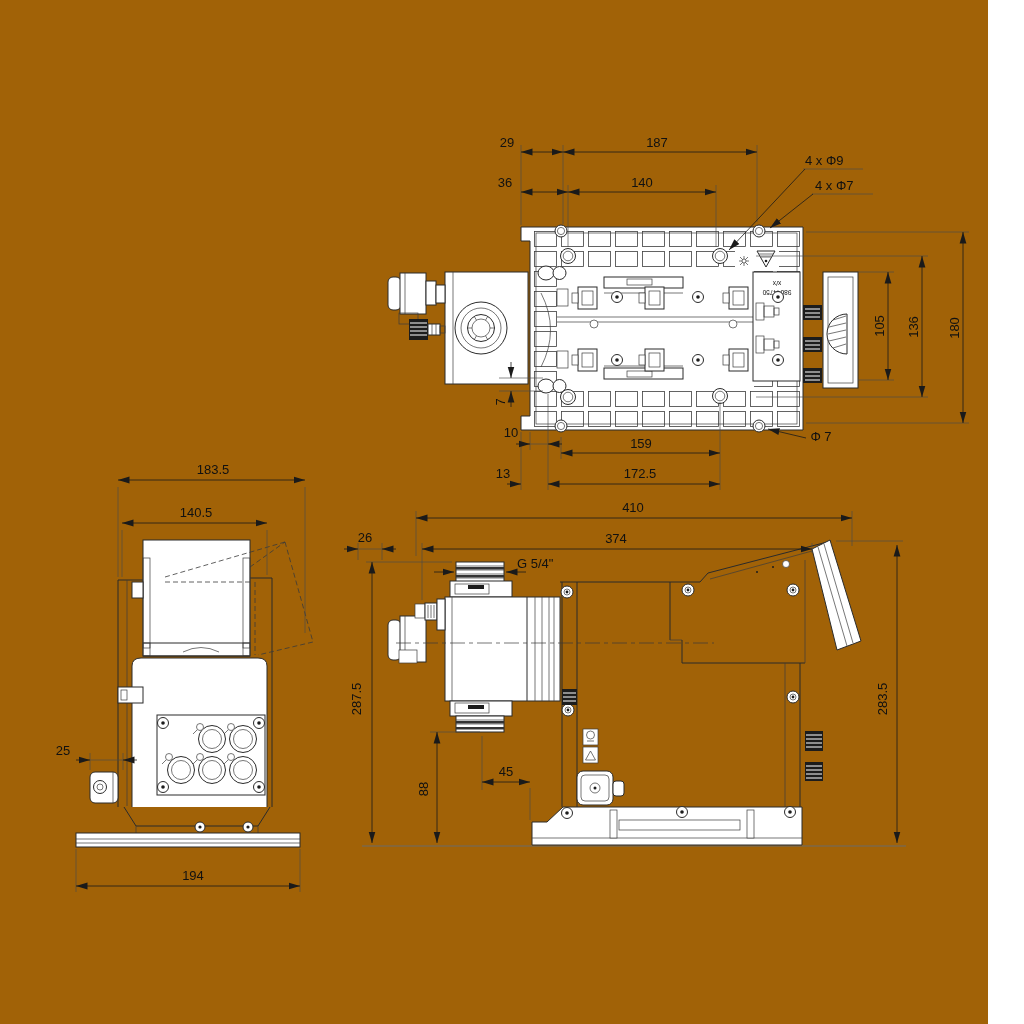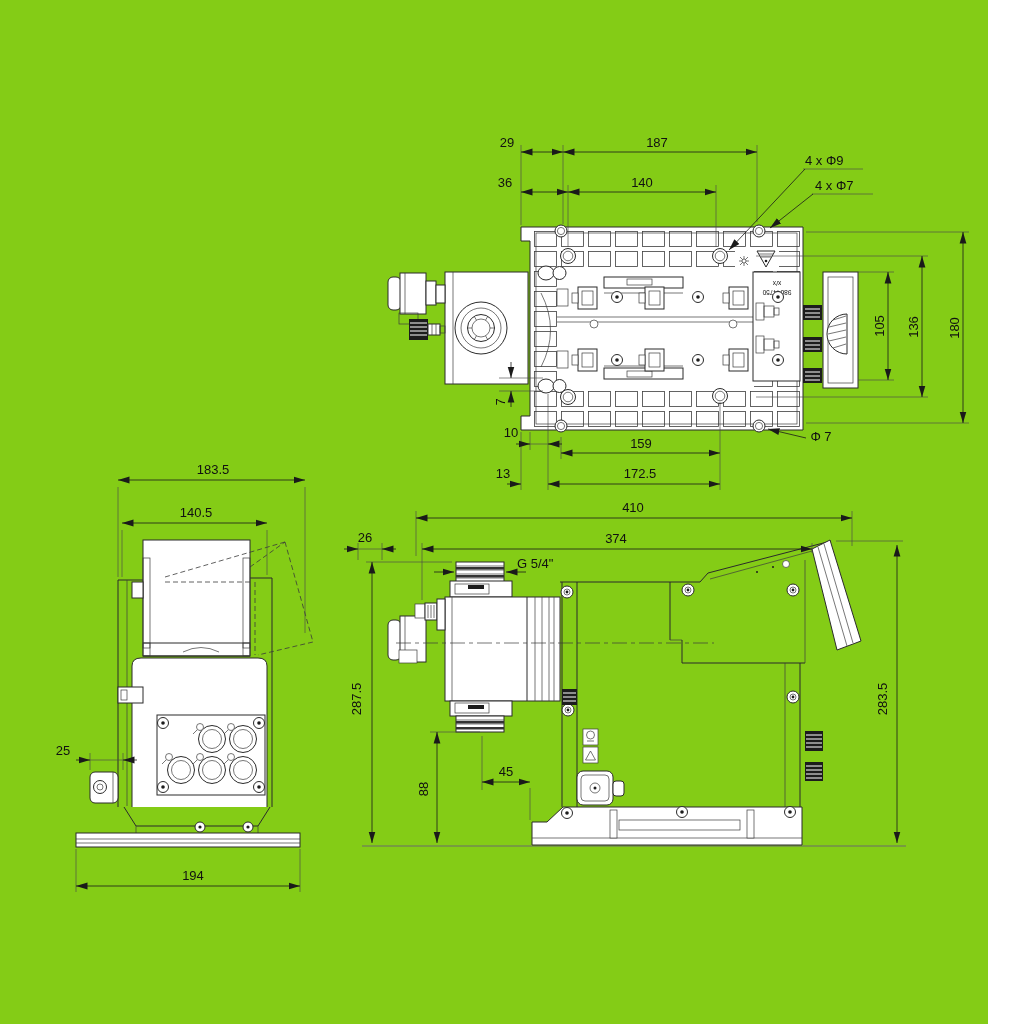--- a/index.html
+++ b/index.html
@@ -1,16 +1,16 @@
 <!DOCTYPE html>
 <html><head>
 <meta charset="utf-8">
 <style>
   html,body{margin:0;padding:0;background:#ffffff;}
-  #stage{position:relative;width:988px;height:1024px;background:#84cc16;overflow:hidden;}
+  #stage{position:relative;width:988px;height:1024px;background:#a16207;overflow:hidden;}
   svg{position:absolute;left:0;top:0;}
   .oln{stroke:#2b2b2b;stroke-width:1;fill:none;}
   .oln2{stroke:#3c3c3c;stroke-width:0.7;fill:none;}
   .olnw{stroke:#2b2b2b;stroke-width:1;fill:#ffffff;}
   .oln2w{stroke:#3c3c3c;stroke-width:0.7;fill:#ffffff;}
   .dim{stroke:#1a1a1a;stroke-width:0.8;fill:none;}
   .ext{stroke:#4a4a4a;stroke-width:0.65;fill:none;}
   .dsh{stroke:#3a3a3a;stroke-width:0.8;fill:none;stroke-dasharray:5 3;}
   .cl{stroke:#3a3a3a;stroke-width:0.7;fill:none;stroke-dasharray:15 4 4 4;}
   .blk{fill:#1c1c1c;stroke:none;}

